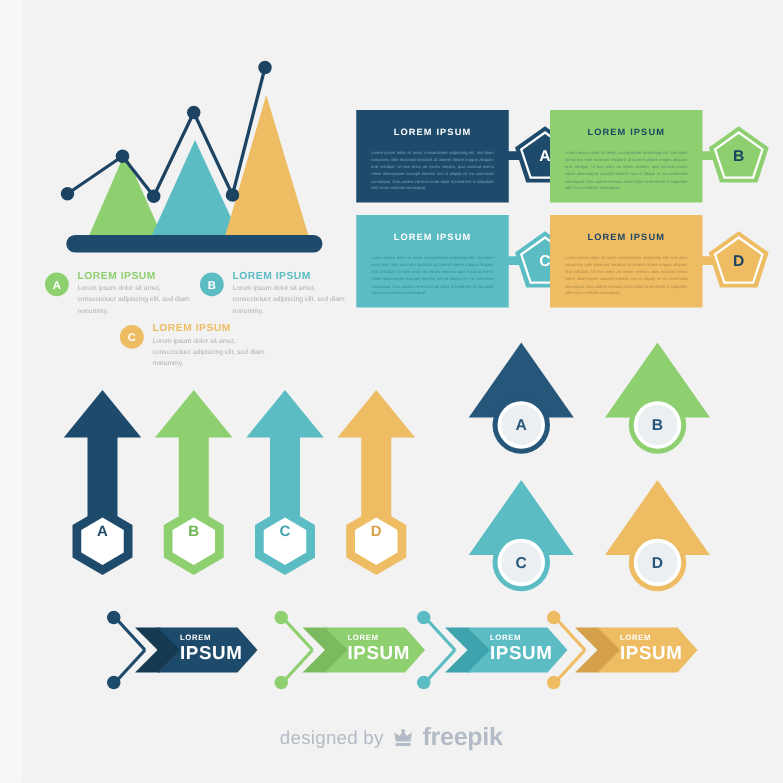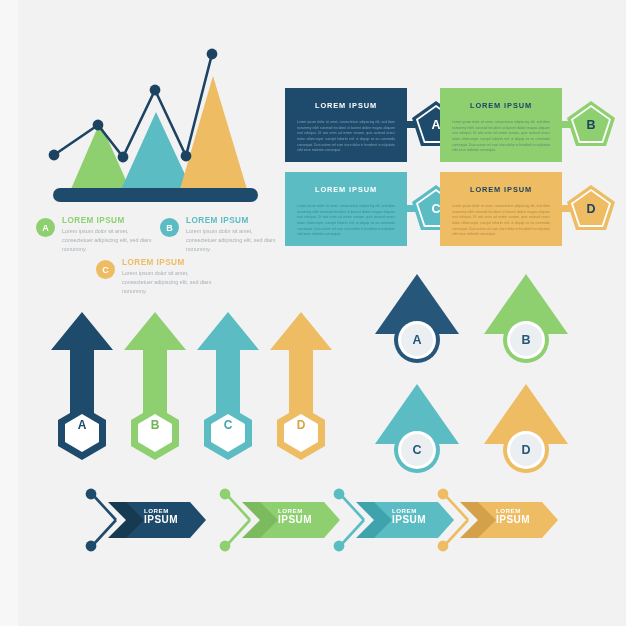--- a/index.html
+++ b/index.html
@@ -76,21 +76,21 @@
     font-size:12.5px;font-weight:bold;color:#26567a;
   }
 
   
   .ribbon{position:absolute;}
   .ribbon-label{
     position:absolute;color:#ffffff;font-weight:bold;
     line-height:1.08;text-align:left;
   }
   .ribbon-label .l1{font-size:6.2px;letter-spacing:.5px;display:block;}
-  .ribbon-label .l2{font-size:10px;letter-spacing:.5px;display:block;}
+  .ribbon-label .l2{font-size:15px;letter-spacing:.5px;display:block;}
 
   
   #footer{
     position:absolute;left:0;bottom:24px;width:626px;
     display:flex;align-items:center;justify-content:center;gap:6px;
     color:#b3bcc6;
   }
   #footer .f-designed{font-size:15px;letter-spacing:.2px;}
   #footer .f-brand{font-size:20px;font-weight:bold;letter-spacing:-.2px;}
 </style>
@@ -337,13 +337,23 @@
       <circle cx="9" cy="62" r="5.4" fill="#edbc63"></circle>
       <polygon points="26,18 44,36 26,54 46,54 64,36 46,18" fill="#d4a04a"></polygon>
       <polygon points="44,18 108,18 124,36 108,54 44,54 62,36" fill="#edbc63"></polygon>
     </svg>
     <div class="ribbon-label" style="left:62px;top:24px;">
       <span class="l1">LOREM</span>
       <span class="l2">IPSUM</span>
     </div>
   </div>
 
+  <div id="footer">
+    <span class="f-designed">designed by</span>
+    <span style="display:inline-flex;">
+      <svg width="19" height="17" viewBox="0 0 19 17">
+        <path d="M9.5 1.2 C10.4 1.2 11.1 1.9 11.1 2.7 C11.1 3.2 10.9 3.6 10.5 3.9 L12.4 6.6 L16.6 4.0 L15.4 11.2 L3.6 11.2 L2.4 4.0 L6.6 6.6 L8.5 3.9 C8.1 3.6 7.9 3.2 7.9 2.7 C7.9 1.9 8.6 1.2 9.5 1.2 Z" fill="#b3bcc6"></path>
+        <rect x="3.4" y="12.4" width="12.2" height="2.4" rx="1.0" fill="#b3bcc6"></rect>
+      </svg>
+    </span>
+    <span class="f-brand">freepik</span>
+  </div>
 </div>
 
 </body></html>

